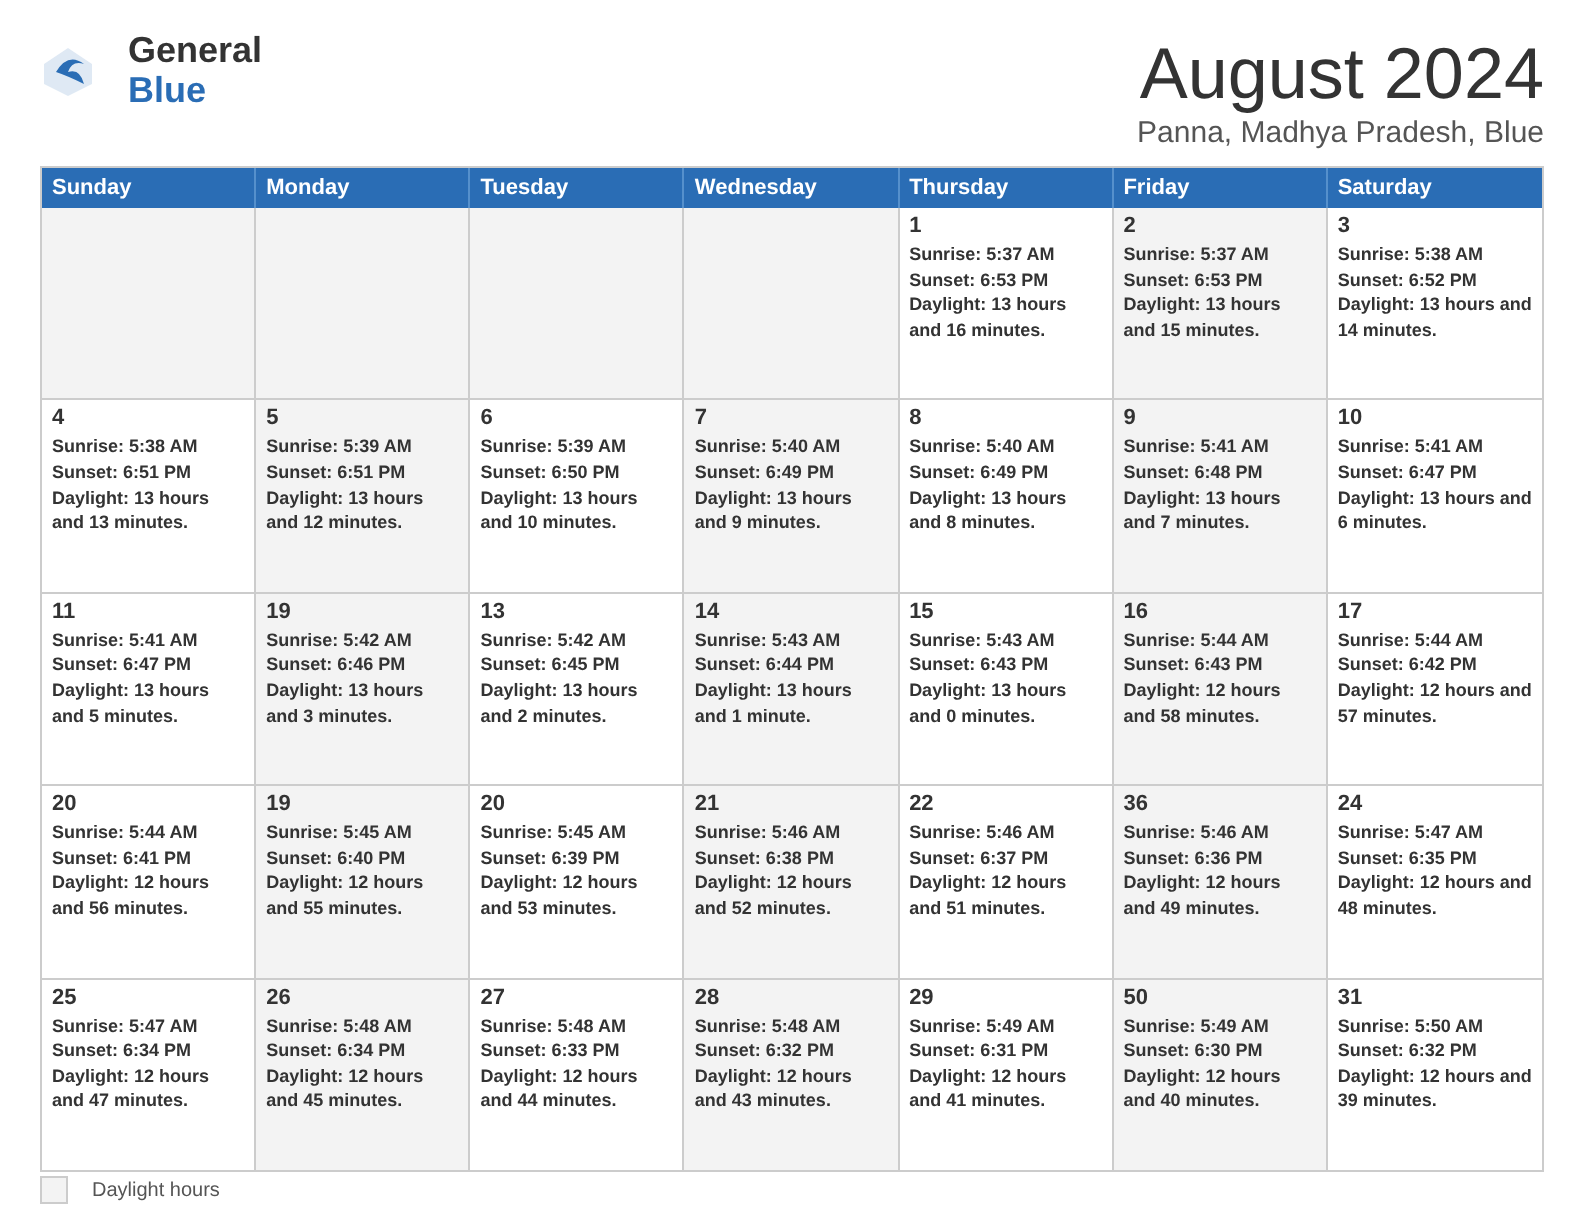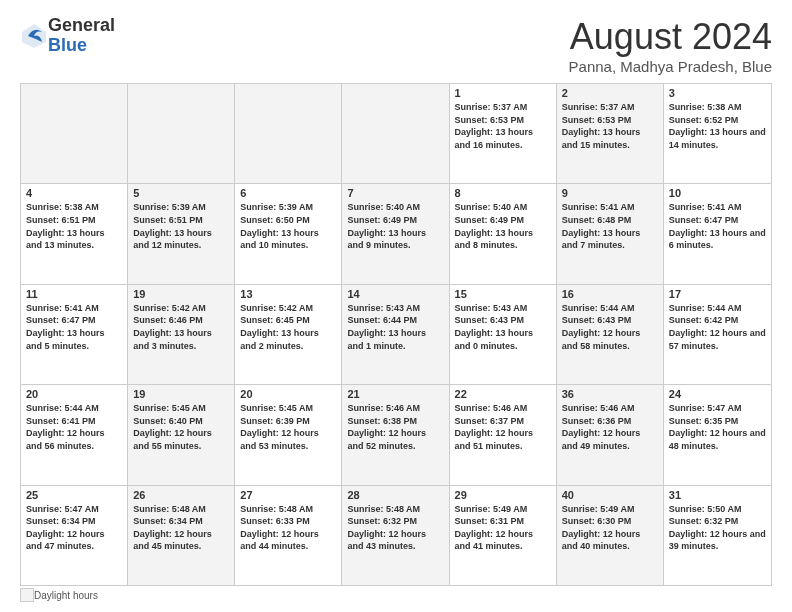--- a/index.html
+++ b/index.html
@@ -19,21 +19,21 @@
     }
     .header {
       display: flex;
       justify-content: space-between;
       align-items: flex-start;
       margin-bottom: 8px;
     }
     .logo {
       display: flex;
       align-items: center;
-      gap: 0;
+      gap: 16px;
     }
     .logo-text {
       font-size: 18px;
       font-weight: bold;
       line-height: 1.1;
     }
     .logo-general { color: #333; }
     .logo-blue { color: #2a6db5; }
     .logo-icon {
       width: 28px;
@@ -103,21 +103,21 @@
     }
     .cell-text {
       font-size: 9px;
       color: #333;
       line-height: 1.4;
       font-weight: bold;
     }
     .footer {
       display: flex;
       align-items: center;
-      gap: 0;
+      gap: 12px;
       margin-top: 2px;
       font-size: 10px;
       color: #555;
     }
     .legend-box {
       width: 14px;
       height: 14px;
       background: #f3f3f3;
       border: 1px solid #ccc;
     }
@@ -137,20 +137,29 @@
         <span class="logo-blue">Blue</span>
       </div>
     </div>
     <div class="title-block">
       <div class="month-title">August 2024</div>
       <div class="location-title">Panna, Madhya Pradesh, Blue</div>
     </div>
   </div>
 
   <div class="calendar">
+    <div class="cal-header">
+    <div class="cal-header-cell">Sunday</div>
+        <div class="cal-header-cell">Monday</div>
+        <div class="cal-header-cell">Tuesday</div>
+        <div class="cal-header-cell">Wednesday</div>
+        <div class="cal-header-cell">Thursday</div>
+        <div class="cal-header-cell">Friday</div>
+        <div class="cal-header-cell">Saturday</div>
+      </div>
     <div class="cal-body">
     <div class="cal-row">
           <div class="cal-cell shade empty"></div>
           <div class="cal-cell shade empty"></div>
           <div class="cal-cell shade empty"></div>
           <div class="cal-cell shade empty"></div>
           <div class="cal-cell">
             <span class="day-num">1</span>
             <div class="cell-text" style="white-space: pre-line;">Sunrise: 5:37 AM
 Sunset: 6:53 PM
@@ -326,21 +335,21 @@
 Sunset: 6:32 PM
 Daylight: 12 hours and 43 minutes.</div>
           </div>
           <div class="cal-cell">
             <span class="day-num">29</span>
             <div class="cell-text" style="white-space: pre-line;">Sunrise: 5:49 AM
 Sunset: 6:31 PM
 Daylight: 12 hours and 41 minutes.</div>
           </div>
           <div class="cal-cell shade">
-            <span class="day-num">40</span>
+            <span class="day-num">50</span>
             <div class="cell-text" style="white-space: pre-line;">Sunrise: 5:49 AM
 Sunset: 6:30 PM
 Daylight: 12 hours and 40 minutes.</div>
           </div>
           <div class="cal-cell">
             <span class="day-num">31</span>
             <div class="cell-text" style="white-space: pre-line;">Sunrise: 5:50 AM
 Sunset: 6:32 PM
 Daylight: 12 hours and 39 minutes.</div>
           </div>

